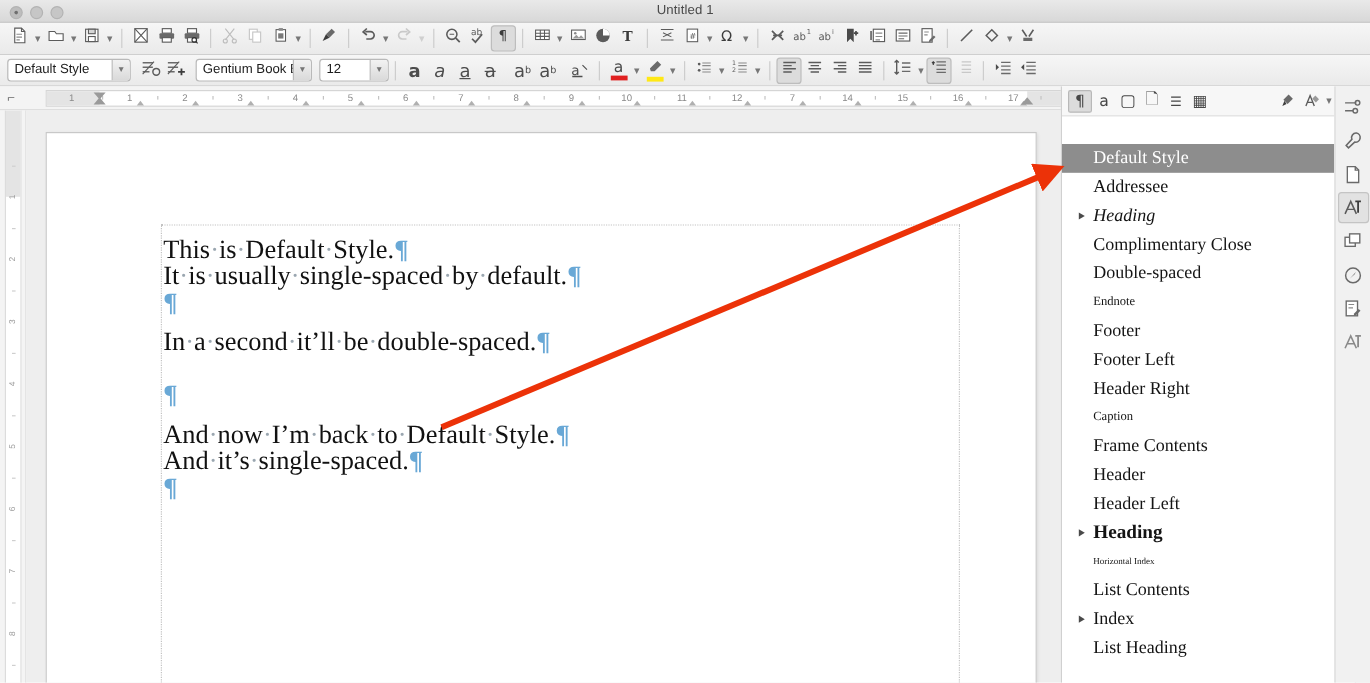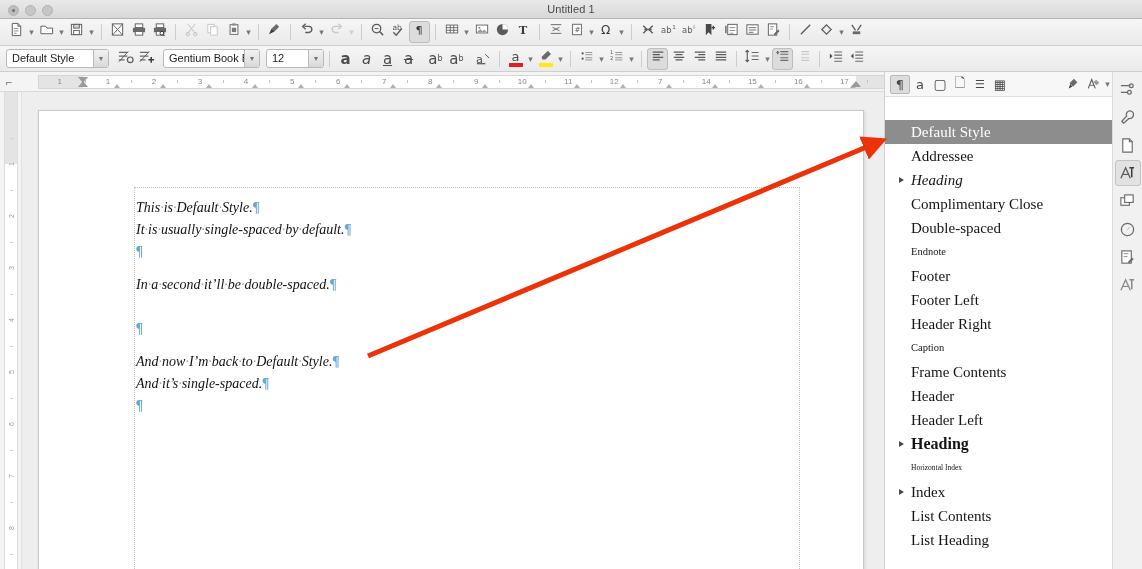--- a/index.html
+++ b/index.html
@@ -154,23 +154,22 @@
     background: #ffffff; border: 1px solid #c8c8c8;
     box-shadow: 1px 1px 3px rgba(0,0,0,.10);
   }
   .textarea-bounds {
     position: absolute; left: 95px; top: 76px; width: 666px; height: 452px;
     border: 1px dotted #c3c3c3;
   }
   .doc-text {
     position: absolute; left: 97px; top: 86px; width: 660px;
     font-family: "Liberation Serif", serif;
-    font-size: 14px; color: #111111;
+    font-size: 22px; color: #111111;
     white-space: nowrap;
-    font-style: italic;
   }
   .pline { height: 22px; line-height: 22px; }
   .pline.dbl { height: 44px; line-height: 44px; }
   .pilcrow { color: #69a8d6; font-weight: 600; }
   .dot-sp { color: #9aa6b0; }
 
   
   .vscroll {
     position: absolute; top: 92px; right: 0; width: 13px; bottom: 0;
     background: #f0f0f0; border-left: 1px solid #dcdcdc;
@@ -756,22 +755,22 @@
         <div class="style-item small"><span>Endnote</span></div>
         <div class="style-item"><span>Footer</span></div>
         <div class="style-item"><span>Footer Left</span></div>
         <div class="style-item"><span>Header Right</span></div>
         <div class="style-item small"><span>Caption</span></div>
         <div class="style-item"><span>Frame Contents</span></div>
         <div class="style-item"><span>Header</span></div>
         <div class="style-item"><span>Header Left</span></div>
         <div class="style-item bold"><span class="tri"></span><span>Heading</span></div>
         <div class="style-item tiny"><span>Horizontal Index</span></div>
+        <div class="style-item"><span>List Contents</span></div>
         <div class="style-item"><span class="tri"></span><span>Index</span></div>
-        <div class="style-item"><span>List Contents</span></div>
         <div class="style-item"><span>List Heading</span></div>
       </div>
   </div>
 
   <div class="tabrail">
     <div class="railbtn">
         <svg width="17" height="17" viewBox="0 0 18 18">
           <path d="M2 5h10M2 12h7" stroke="#6a6a6a" stroke-width="1.3"></path>
           <circle cx="13" cy="5" r="2" fill="none" stroke="#6a6a6a" stroke-width="1.3"></circle>
           <circle cx="11" cy="12" r="2" fill="none" stroke="#6a6a6a" stroke-width="1.3"></circle>

